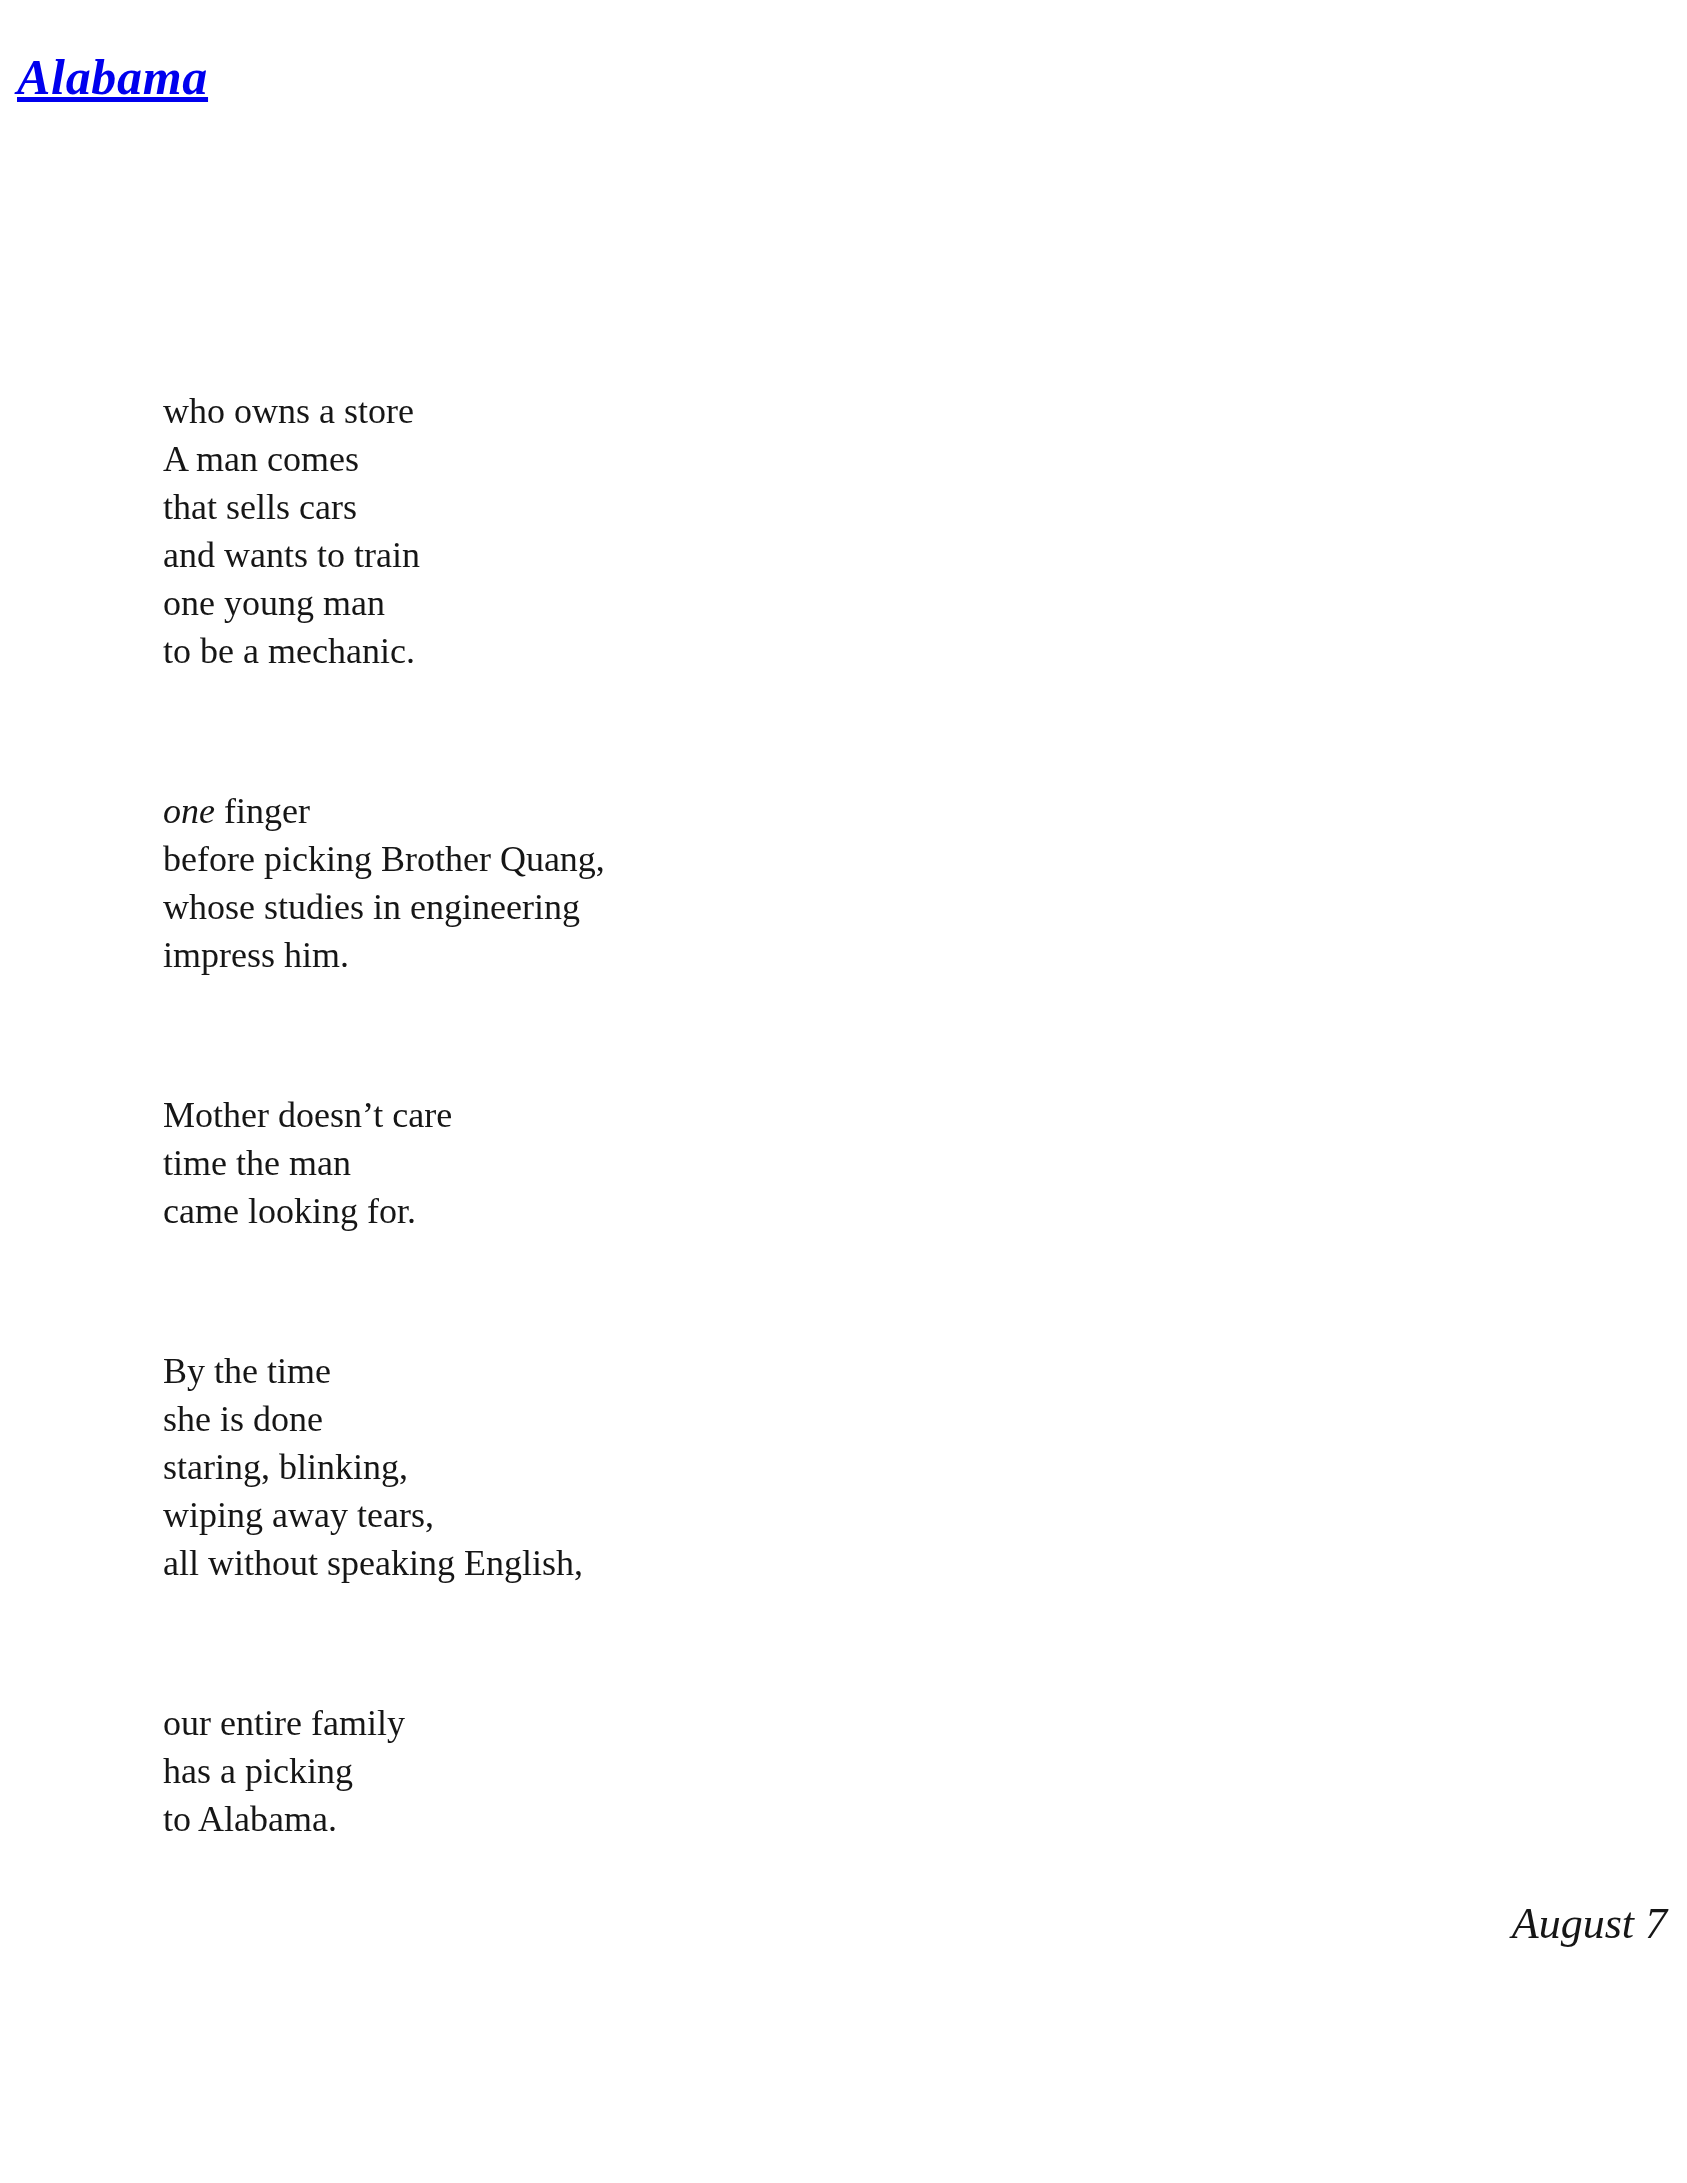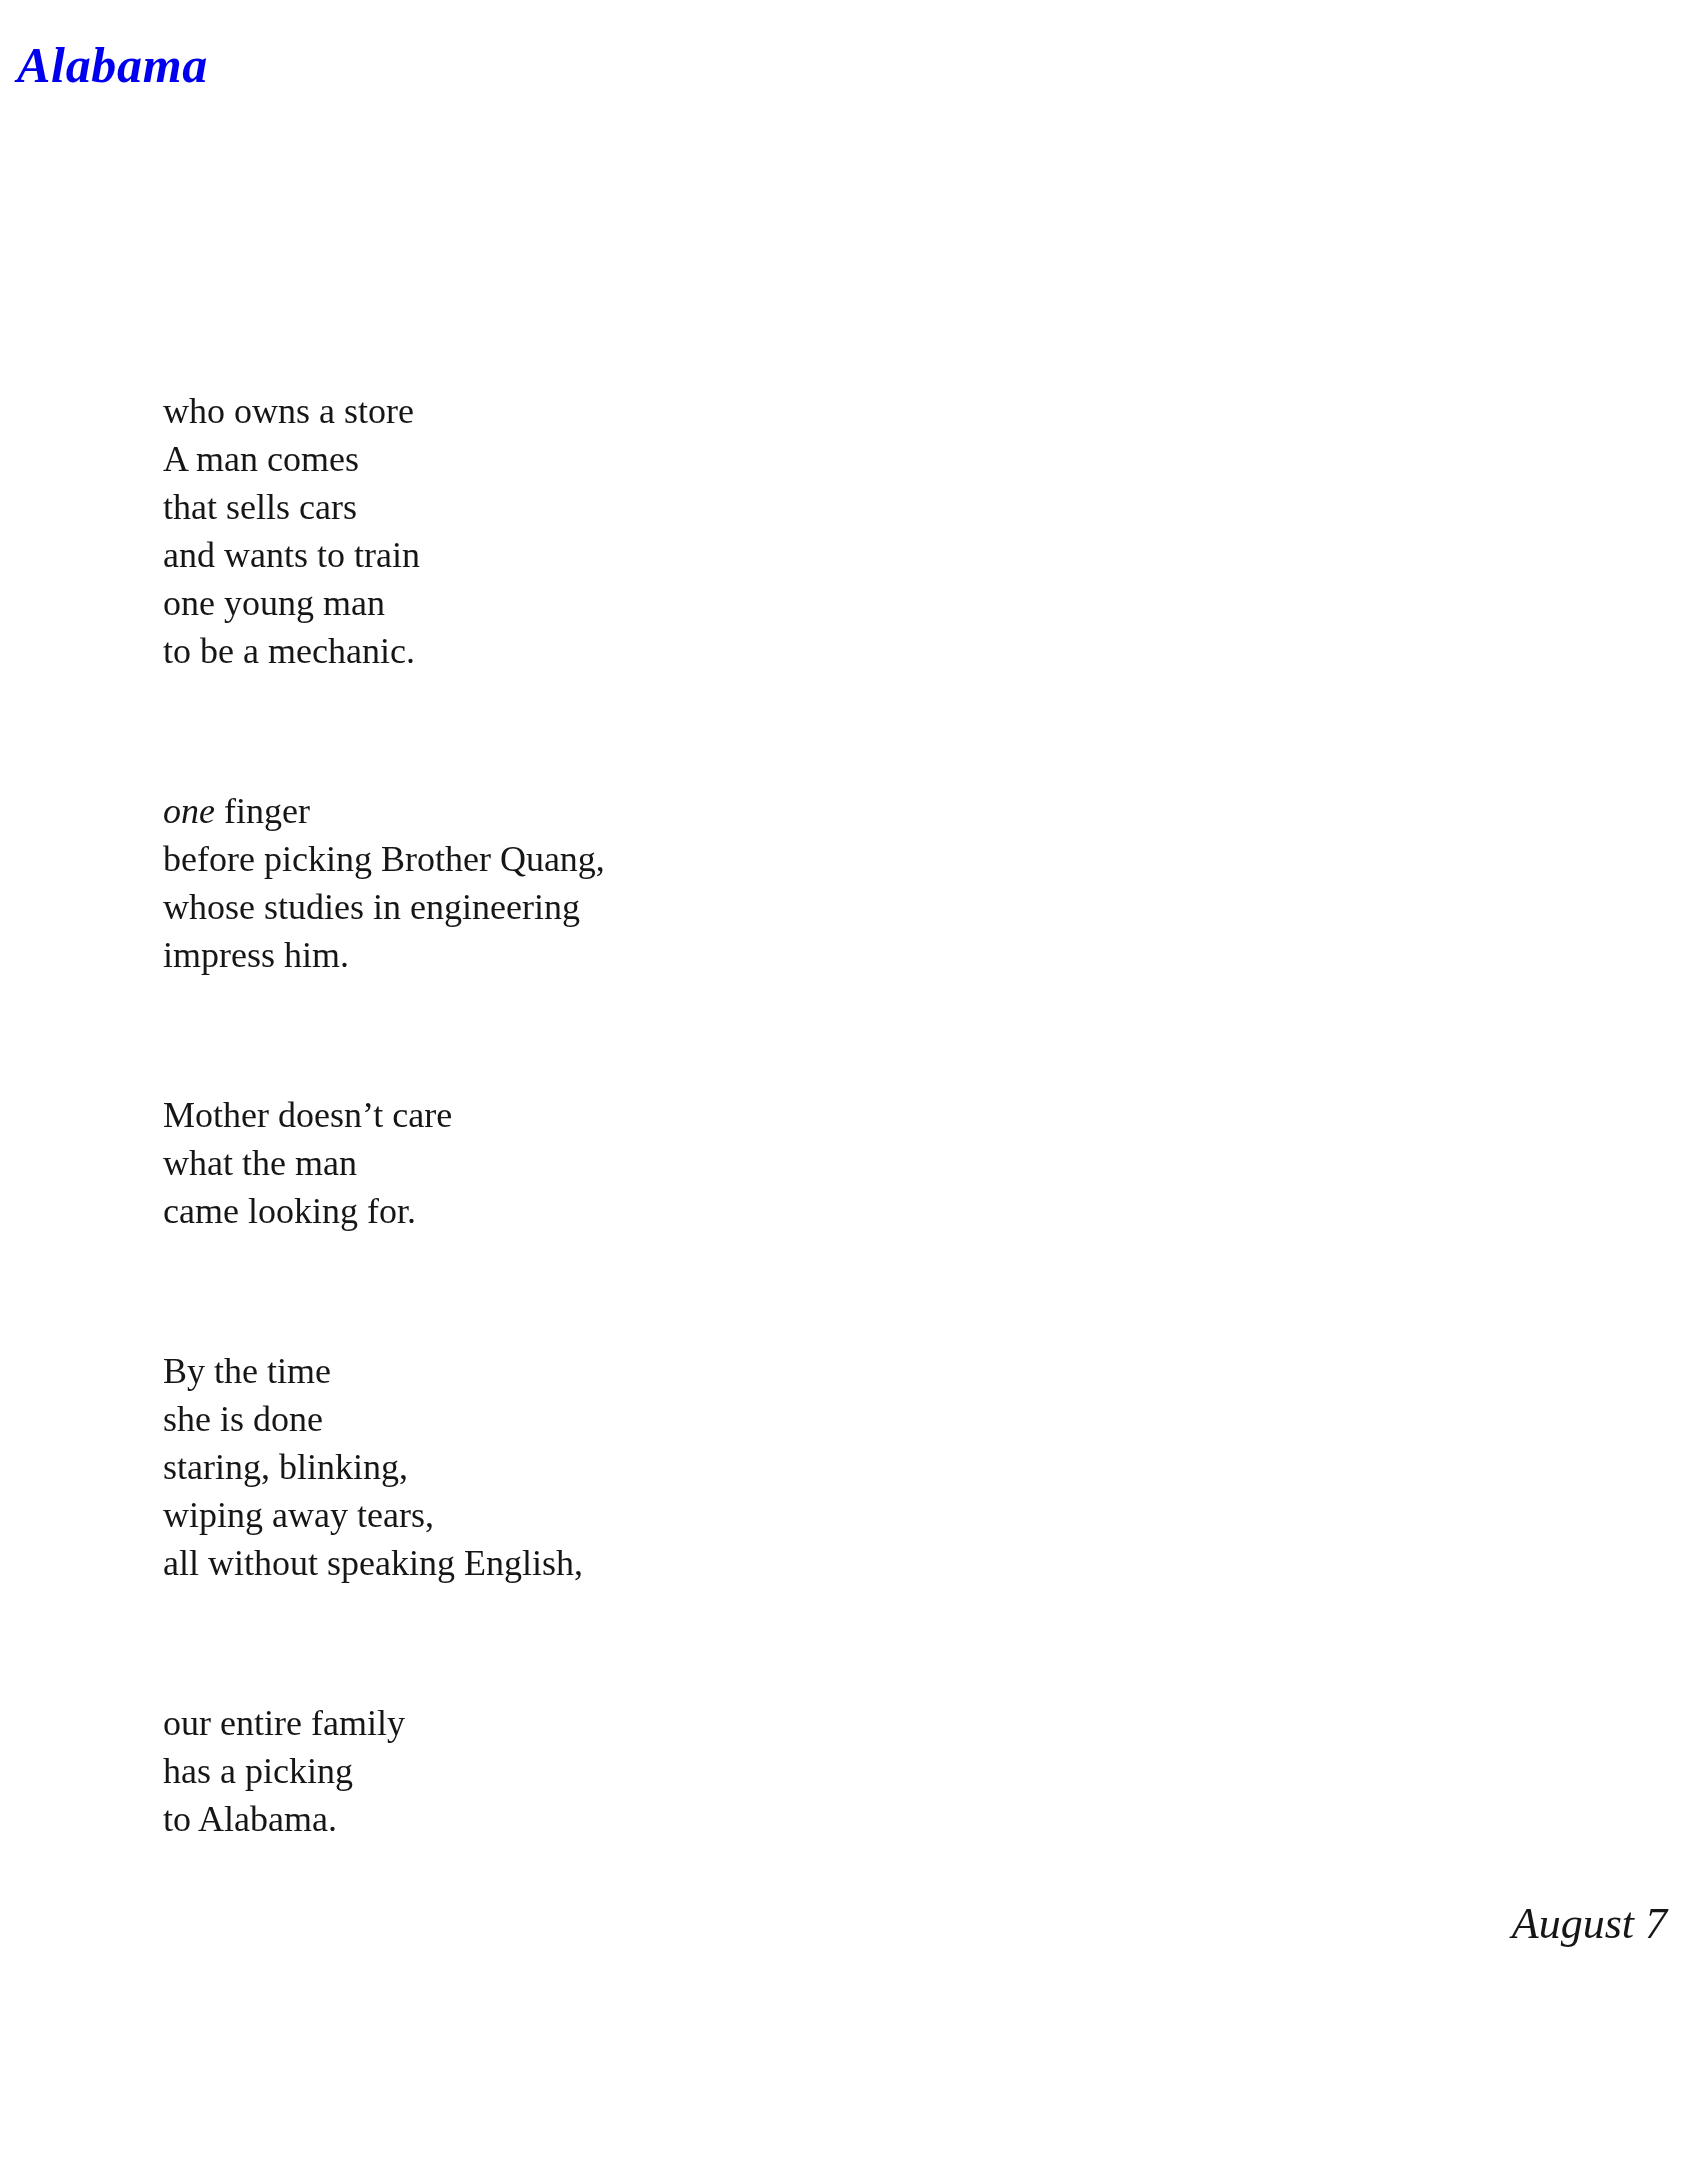--- a/index.html
+++ b/index.html
@@ -11,24 +11,25 @@
     height: 2183px;
     background: #ffffff;
     position: relative;
     font-family: "Liberation Serif", serif;
     color: var(--text-color, #161616);
     overflow: hidden;
   }
   .page-title {
     position: absolute;
     left: 17px;
-    top: 2px;
+    top: 14px;
     font-size: 50px;
     font-weight: bold;
     font-style: italic;
+    text-decoration: underline;
     color: var(--title-color, #0000ee);
     letter-spacing: 0.7px;
   }
   .poem {
     position: absolute;
     left: 163px;
     top: 387px;
     font-size: 36px;
     line-height: 48px;
   }
@@ -72,21 +73,21 @@
 
   <div class="stanza">
     <div class="line"><span class="italic">one</span><span> finger</span></div>
     <div class="line">before picking Brother Quang,</div>
     <div class="line">whose studies in engineering</div>
     <div class="line">impress him.</div>
   </div>
 
   <div class="stanza">
     <div class="line">Mother doesn’t care</div>
-    <div class="line">what the man</div>
+    <div class="line">time the man</div>
     <div class="line">came looking for.</div>
   </div>
 
   <div class="stanza">
     <div class="line">By the time</div>
     <div class="line">she is done</div>
     <div class="line">staring, blinking,</div>
     <div class="line">wiping away tears,</div>
     <div class="line">all without speaking English,</div>
   </div>

